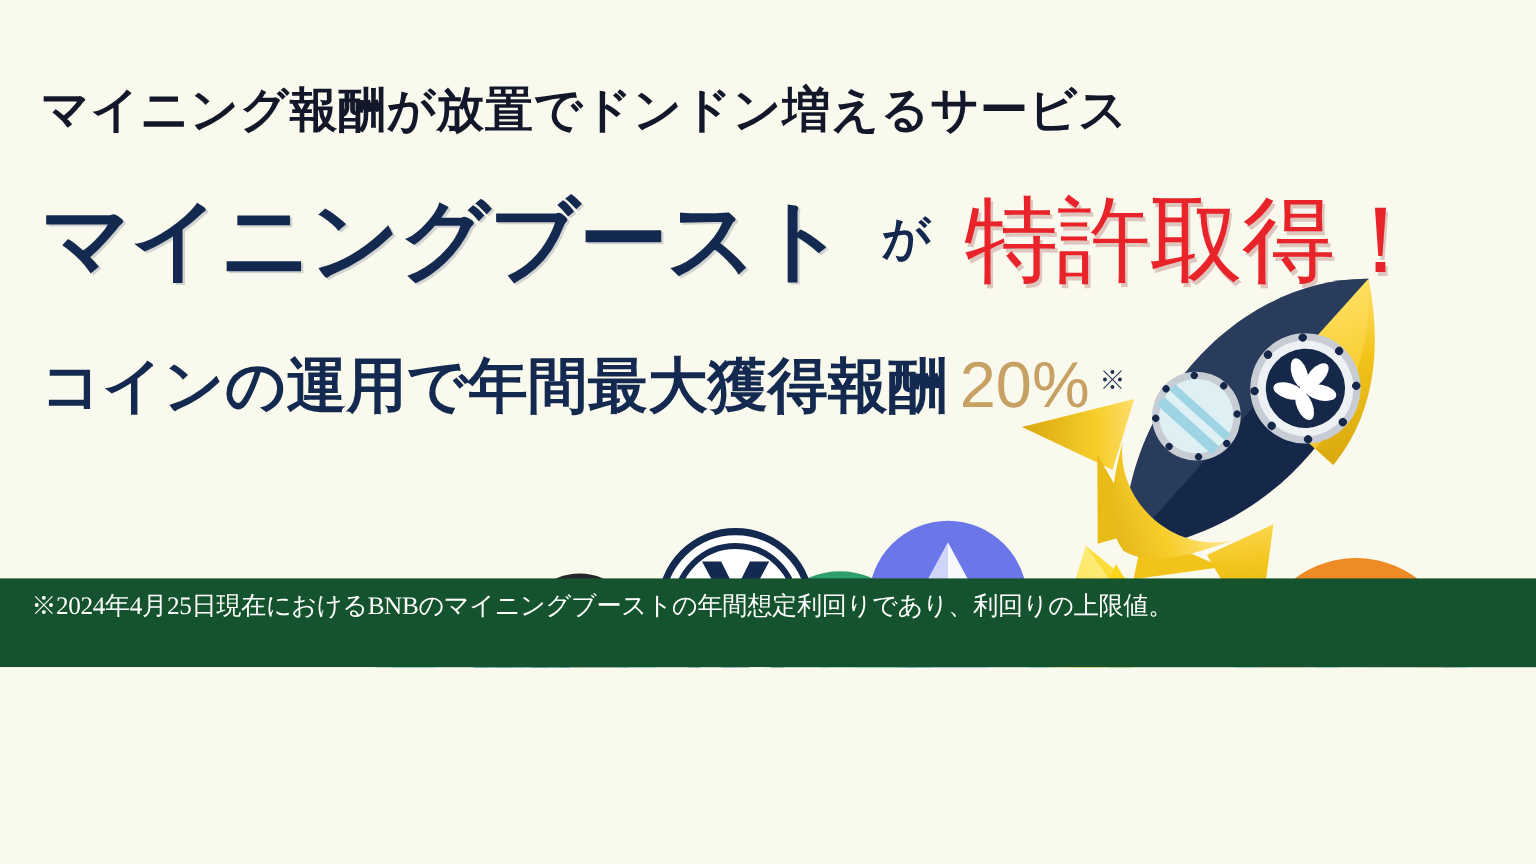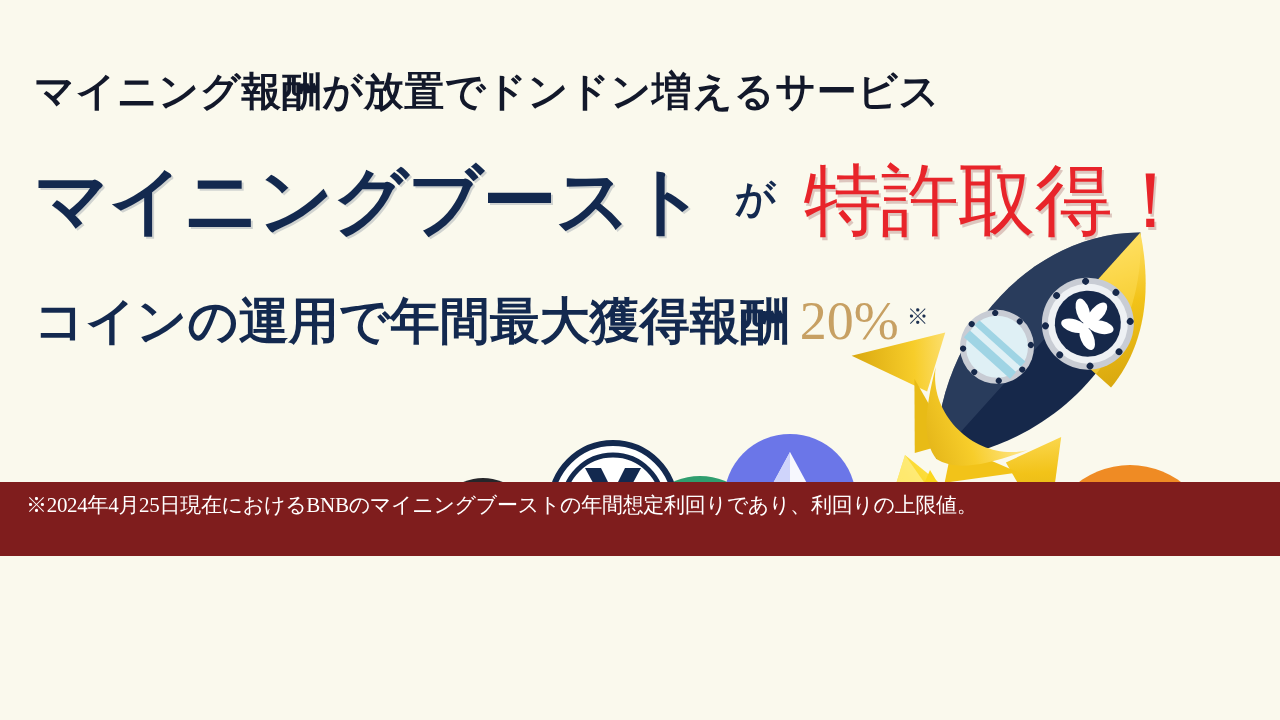--- a/index.html
+++ b/index.html
@@ -50,28 +50,28 @@
   }
 
   .subline{
     position:absolute;left:34px;top:294px;
     line-height:1;white-space:nowrap;
     display:flex;align-items:center;
   }
   .sub-main{font-size:50px;font-weight:700;color:#13294f;letter-spacing:0px;}
   .sub-pct{
     font-size:54px;font-weight:400;color:#c7a063;
-    margin-left:10px;font-family:Liberation Serif, serif;
+    margin-left:10px;font-family:Liberation Sans, sans-serif;
   }
   .sub-note{font-size:22px;color:#1c3050;margin-left:8px;position:relative;top:-4px;}
 
   
   .footer{
     position:absolute;left:0;right:0;bottom:0;
-    height:74px;background:#7f1d1d;
+    height:74px;background:#14532d;
     padding:8px 3px 0 26px;box-sizing:border-box;
   }
   .footer .fline{
     color:#ffffff;font-size:21px;line-height:30px;
     letter-spacing:-0.3px;white-space:nowrap;
     font-family:"Liberation Serif","DejaVu Serif",serif;
   }
 </style>
 </head>
 <body>

